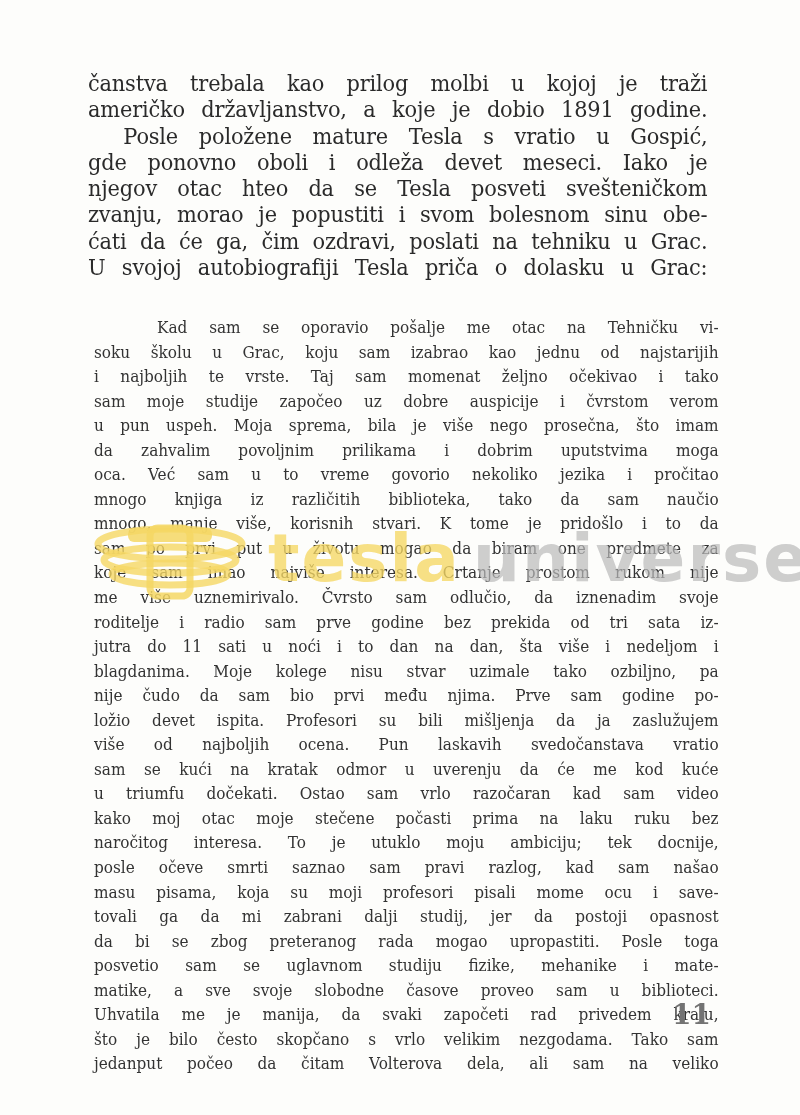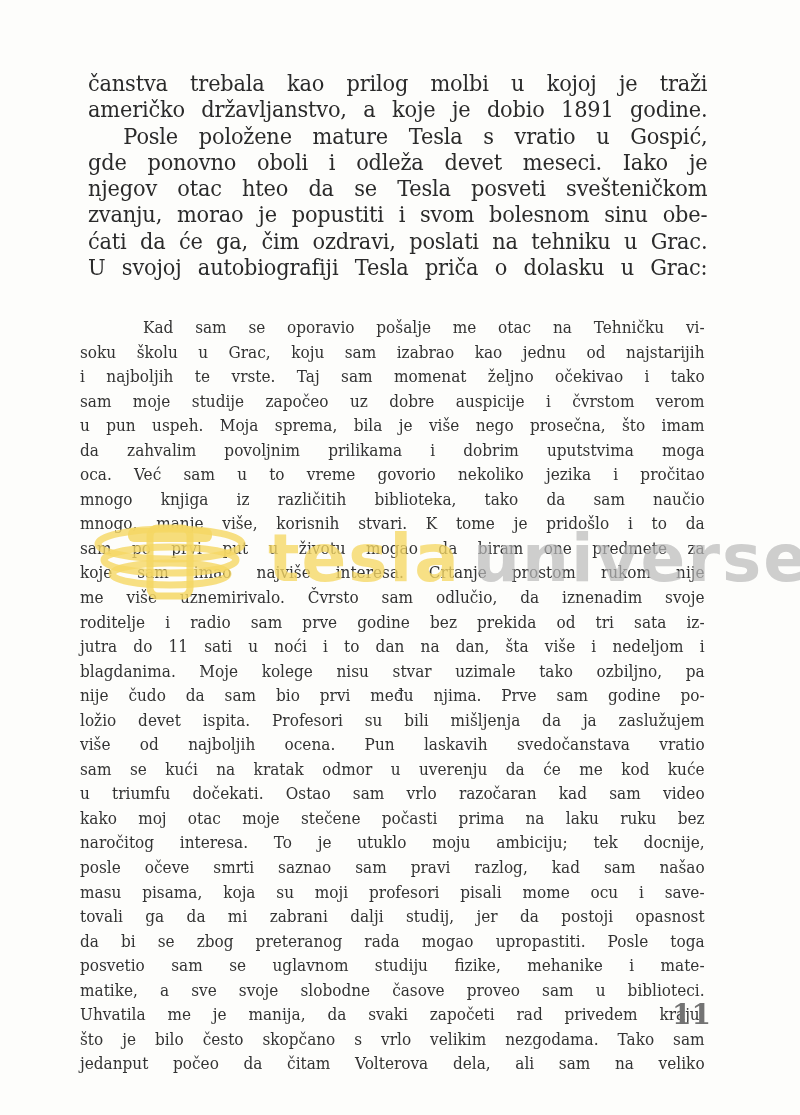--- a/index.html
+++ b/index.html
@@ -16,21 +16,21 @@
     position: absolute; left: 88px; top: 70px; width: 620px;
   }
   .intro .line {
     font-size: 22.5px; line-height: 26px; height: 26.3px;
     white-space: nowrap; text-align: justify; text-align-last: justify;
     letter-spacing: -0.2px;
     transform: scaleX(0.93); transform-origin: left;
     width: 666px;
   }
   .quote {
-    position: absolute; left: 80px; top: 315px; width: 625px;
+    position: absolute; left: 94px; top: 315px; width: 625px;
   }
   .quote .line {
     font-size: 17px; line-height: 24.5px; height: 24.55px;
     white-space: nowrap; text-align: justify; text-align-last: justify;
     transform: scaleX(0.9); transform-origin: left;
     width: 694px;
     color: #333;
   }
   .quote .line.indent { padding-left: 70px; width: 624px; }
   .quote .line.last { text-align-last: justify; }

